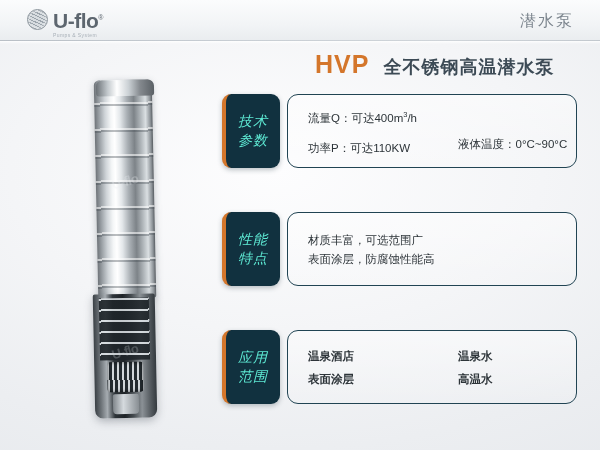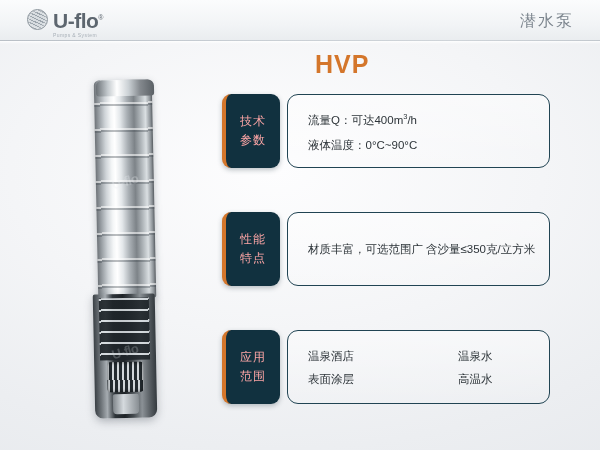--- a/index.html
+++ b/index.html
@@ -125,41 +125,41 @@
   
   .row{position:absolute;left:222px;display:flex;align-items:stretch;}
   #row-0{top:94px;}
   #row-1{top:212px;}
   #row-2{top:330px;}
   .row-label{
     width:54px;min-height:74px;border-radius:9px;
     background:#11313f;
     border-left:4px solid #d4762b;
     display:flex;flex-direction:column;align-items:center;justify-content:center;
-    color:#fca5a5;font-size:12px;line-height:19px;letter-spacing:1px;
+    color:#5eead4;font-size:14px;line-height:19px;letter-spacing:1px;
     box-shadow:0 2px 5px rgba(40,60,70,.30);
-    position:relative;z-index:2;
+    position:relative;z-index:2;font-style:italic;
   }
   .row-label span{display:block;}
   .row-box{
-    margin-left:7px;width:263px;min-height:74px;
+    margin-left:7px;width:290px;min-height:74px;
     border:1.4px solid #214453;border-radius:11px;
     background:linear-gradient(180deg,rgba(255,255,255,.45),rgba(255,255,255,.05));
     box-sizing:border-box;padding:11px 0 11px 20px;
     display:flex;flex-direction:column;justify-content:center;
   }
   .kv-grid{display:flex;flex-direction:column;gap:11px;}
   .kv-line{display:flex;}
   .kv-line .c1{width:150px;}
   .kv,.plain{font-size:11.5px;color:#2d3439;line-height:15px;white-space:nowrap;}
   .kv sup{font-size:7.5px;}
-  .bullets{display:flex;flex-direction:row;gap:3px;}
+  .bullets{display:flex;flex-direction:column;gap:3px;}
   .bullets .plain{font-size:11.5px;line-height:16px;}
   .app-cols{display:flex;}
-  .app-cols .col{display:flex;flex-direction:column;gap:7px;}
+  .app-cols .col{display:flex;flex-direction:column;gap:7px;font-weight:bold;}
   .app-cols .col.left{width:150px;}
   .app-cols .plain{font-size:11.5px;line-height:16px;}
 </style>
 </head>
 <body>
 
 <div id="page">
 
   <div id="header"></div>
   <div id="header-rule"></div>
@@ -170,20 +170,21 @@
     <div class="logo-wordmark">
       <span>U-flo</span><span class="logo-reg">®</span>
     </div>
     <div class="logo-tag">Pumps &amp; System</div>
   </div>
 
   <div id="header-right">潜水泵</div>
 
   <div id="title-block">
     <div id="title-code">HVP</div>
+    <div id="title-name">全不锈钢高温潜水泵</div>
   </div>
 
   <div id="product">
     <div class="pump-body">
       <div class="pump-rings"></div>
     </div>
     <div class="pump-cap"></div>
     <div class="pump-watermark">U-flo</div>
     <div class="pump-cut">
       <div class="cut-stages"></div>
@@ -197,35 +198,36 @@
     <div class="row-label">
       <span>技术</span>
       <span>参数</span>
     </div>
     <div class="row-box">
       <div class="kv-grid">
         <div class="kv-line">
           <div class="kv c1"><span>流量Q：可达400m</span><sup>3</sup><span>/h</span></div>
         </div>
         <div class="kv-line">
+          <div class="kv c1"><span>功率P：可达110KW</span><sup></sup><span></span></div>
           <div class="kv">液体温度：0°C~90°C</div>
         </div>
       </div>
     </div>
   </div>
 
   <div class="row" id="row-1">
     <div class="row-label">
       <span>性能</span>
       <span>特点</span>
     </div>
     <div class="row-box">
       <div class="bullets">
         <div class="plain">材质丰富，可选范围广</div>
-        <div class="plain">含沙量≤350克/立方米</div>
+        <div class="plain">表面涂层，防腐蚀性能高</div>
       </div>
     </div>
   </div>
 
   <div class="row" id="row-2">
     <div class="row-label">
       <span>应用</span>
       <span>范围</span>
     </div>
     <div class="row-box">

